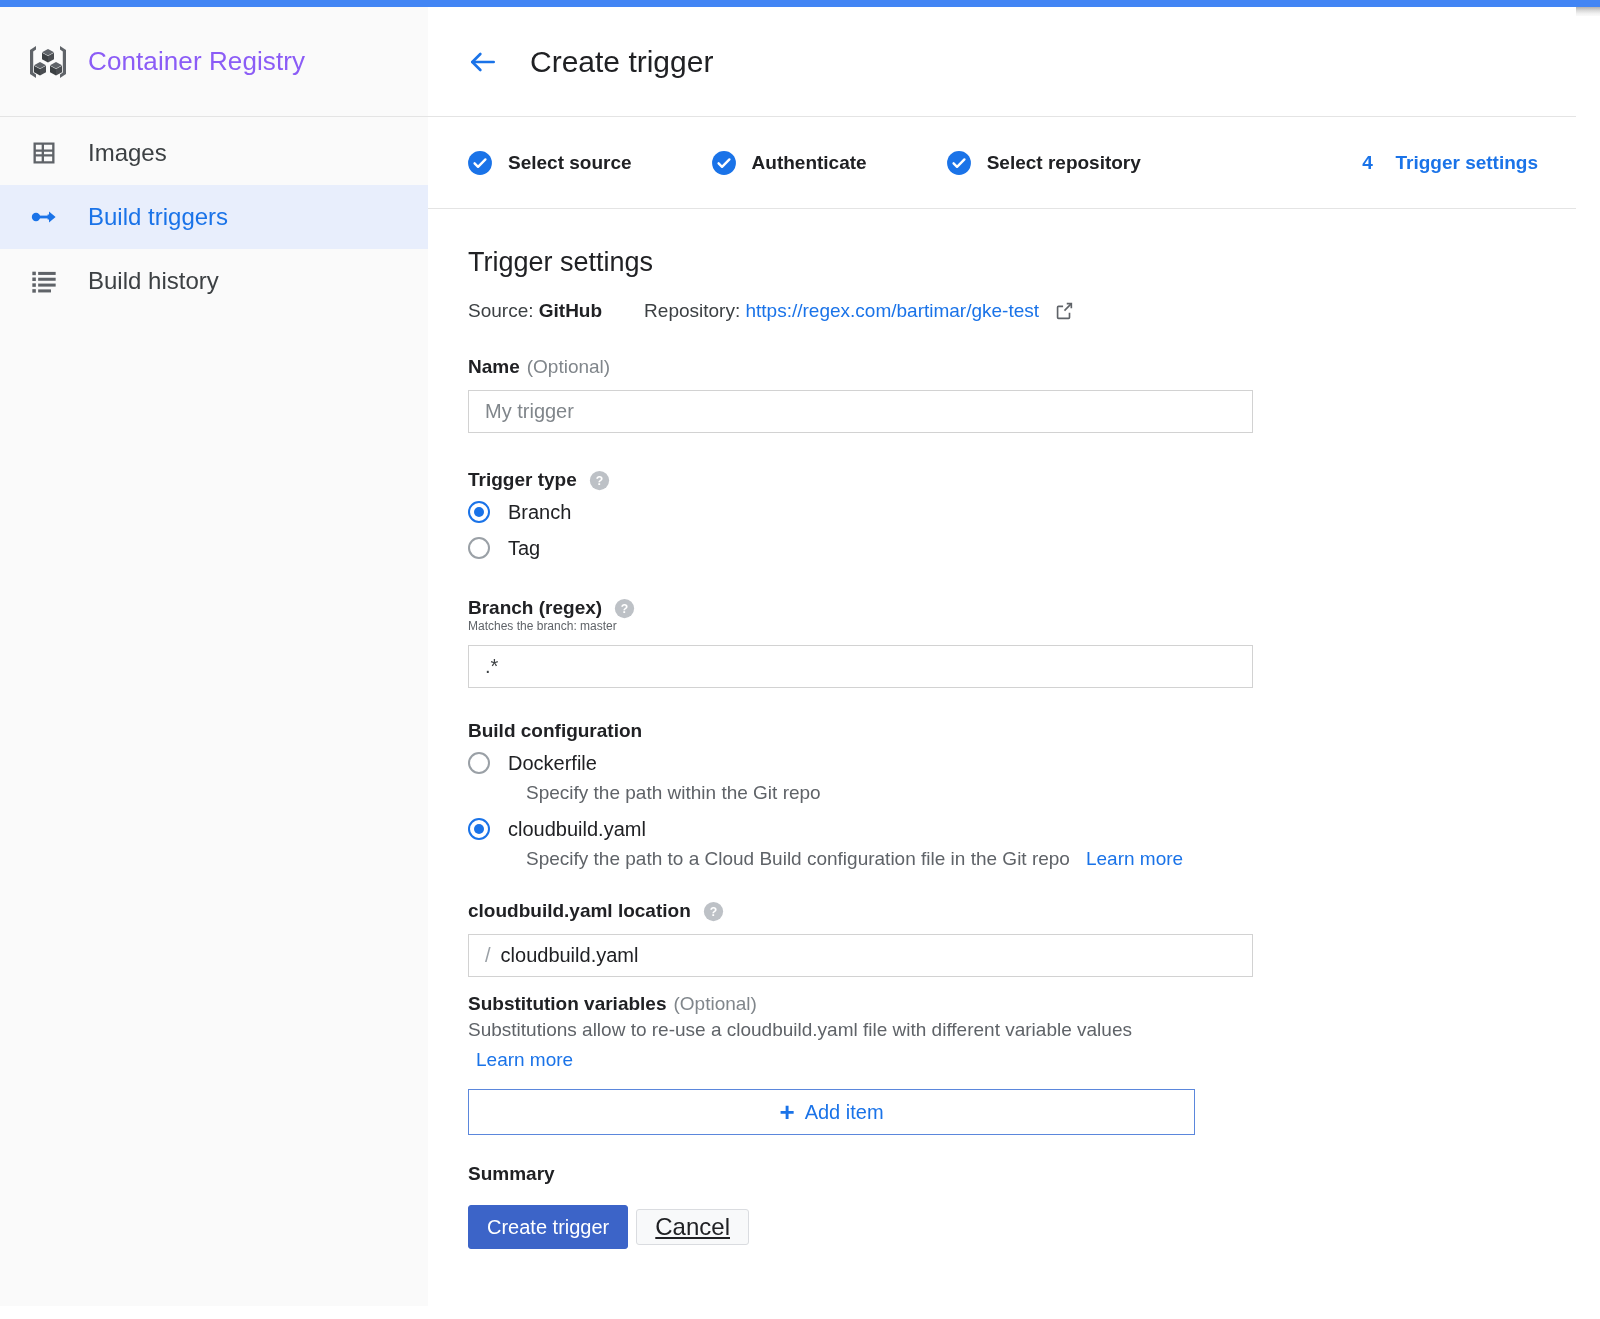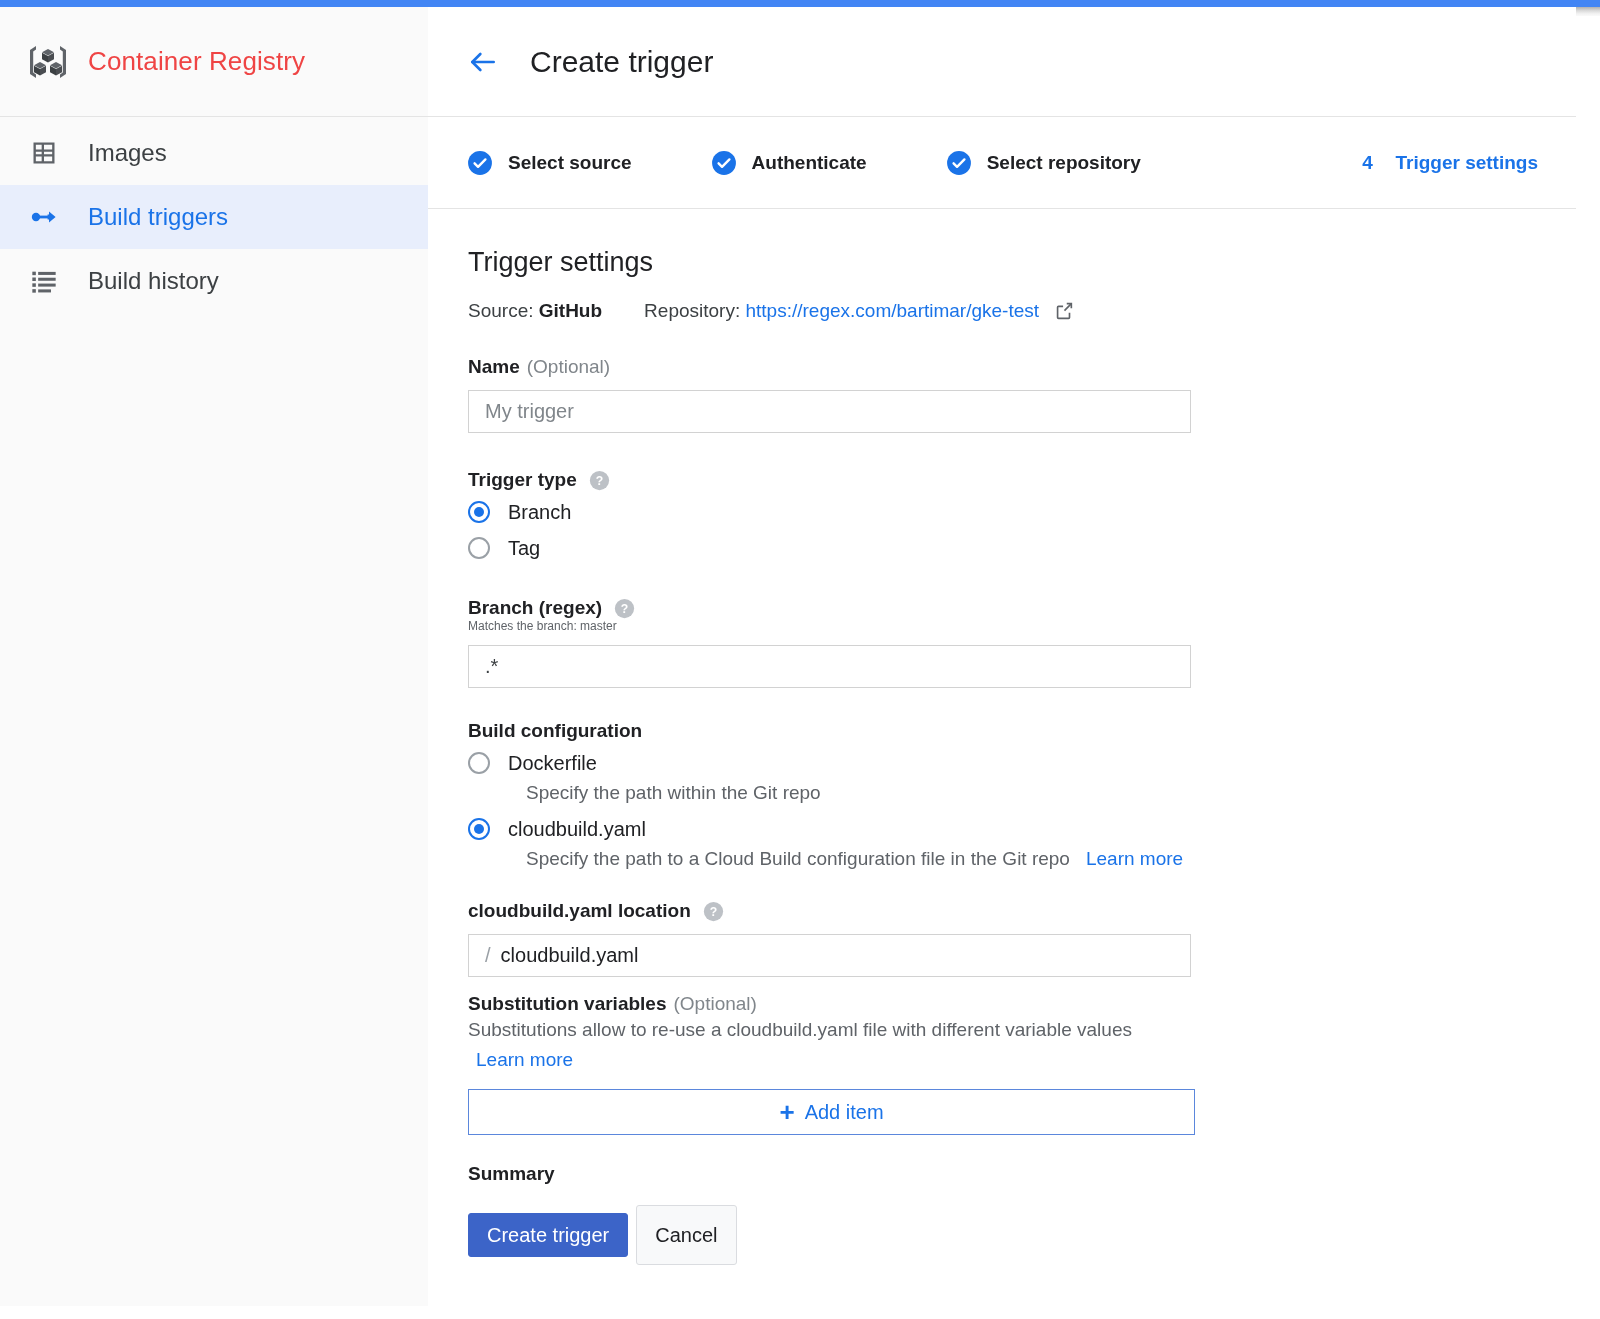--- a/index.html
+++ b/index.html
@@ -16,21 +16,21 @@
   .topbar { position:absolute; top:0; left:0; width:1600px; height:7px; background:#4285f4; }
   .topshadow { position:absolute; top:7px; left:0; width:1600px; height:9px;
     background: linear-gradient(to bottom, #b0b0b0 0%, #d8d8d8 38%, #f2f2f2 75%, #fafafa 100%); }
 
   
   .sidebar { position:absolute; left:0; top:7px; width:451px; height:1299px;
     background:#fafafa; border-right:1px solid #dadce0; }
   .brand { height:110px; display:flex; align-items:center; padding-left:20px;
     border-bottom:1px solid #e4e4e4; }
   .brand-icon { width:56px; height:56px; flex:0 0 56px; display:flex; align-items:center; justify-content:center; }
-  .brand-title { font-size:26px; color:#ef4444; margin-left:12px; letter-spacing:.1px; }
+  .brand-title { font-size:26px; color:#8b5cf6; margin-left:12px; letter-spacing:.1px; }
 
   .navlist { padding-top:4px; }
   .navitem { height:64px; display:flex; align-items:center; padding-left:30px; cursor:pointer; }
   .navitem .nicon { width:34px; flex:0 0 34px; display:flex; align-items:center; justify-content:flex-start; }
   .navitem .nlabel { font-size:24px; color:#3c4043; margin-left:24px; }
   .navitem.active { background:#e8eefc; }
   .navitem.active .nlabel { color:#1a73e8; }
 
   
   .main { position:absolute; left:428px; top:7px; width:1148px; height:1312px; background:#fff; }
@@ -60,21 +60,21 @@
   .srcline .lbl { color:#3c4043; }
   .srcline .val { font-weight:700; color:#202124; }
   .srcline .gap { display:inline-block; width:42px; }
   .repo-link { color:#1a73e8; text-decoration:none; cursor:pointer; }
   .ext-icon { margin-left:14px; display:inline-flex; align-items:center; }
 
   .field-label { font-size:19px; color:#202124; font-weight:700; display:flex; align-items:center; }
   .field-label .opt { color:#80868b; font-weight:400; margin-left:7px; }
   .help-icon { margin-left:12px; display:inline-flex; cursor:pointer; }
 
-  .textinput { width:723px; height:43px; border:1px solid #d2d2d2; background:#fff;
+  .textinput { width:785px; height:43px; border:1px solid #d2d2d2; background:#fff;
     display:flex; align-items:center; padding:0 0 0 16px; font-size:20px; color:#3c4043; }
   .textinput.ph { color:#80868b; }
   .prefix { color:#9aa0a6; margin-right:10px; }
   .val-dark { color:#202124; }
 
   .block { margin-bottom:0; }
   .mt-name { margin-top:0; }
 
   .radio-row { display:flex; align-items:center; height:30px; margin-top:6px; cursor:pointer; }
   .radio { width:22px; height:22px; border-radius:50%; border:2px solid #9aa0a6; flex:0 0 22px;
@@ -90,23 +90,23 @@
 
   .addbtn { width:727px; height:46px; border:1px solid #5b87dc; background:#fff; color:#1a73e8;
     display:flex; align-items:center; justify-content:center; font-size:20px; cursor:pointer; }
   .addbtn .plus { font-size:26px; font-weight:700; margin-right:10px; line-height:1; }
 
   .summary { font-size:19px; color:#202124; font-weight:700; }
 
   .btnrow { display:flex; align-items:center; margin-top:20px; }
   .btn-primary { background:#3c64c8; color:#fff; font-size:20px; border:1px solid #3c64c8;
     border-radius:3px; padding:0 18px; height:44px; display:flex; align-items:center; cursor:pointer; }
-  .btn-secondary { background:#f8f9fa; color:#202124; font-size:20px; border:1px solid #dadce0;
-    border-radius:3px; padding:0 18px; height:60px; display:flex; align-items:center;
-    cursor:pointer; margin-left:8px; }
+  .btn-secondary { background:#f8f9fa; color:#202124; font-size:24px; border:1px solid #dadce0;
+    border-radius:3px; padding:0 18px; height:36px; display:flex; align-items:center;
+    cursor:pointer; margin-left:8px;text-decoration:underline; }
 
   .sub-desc { font-size:19px; color:#5f6368; width:770px; line-height:30px; }
 </style>
 </head>
 <body>
 
 <div class="page">
 
   <div class="topbar"></div>
   <div class="topshadow"></div>

